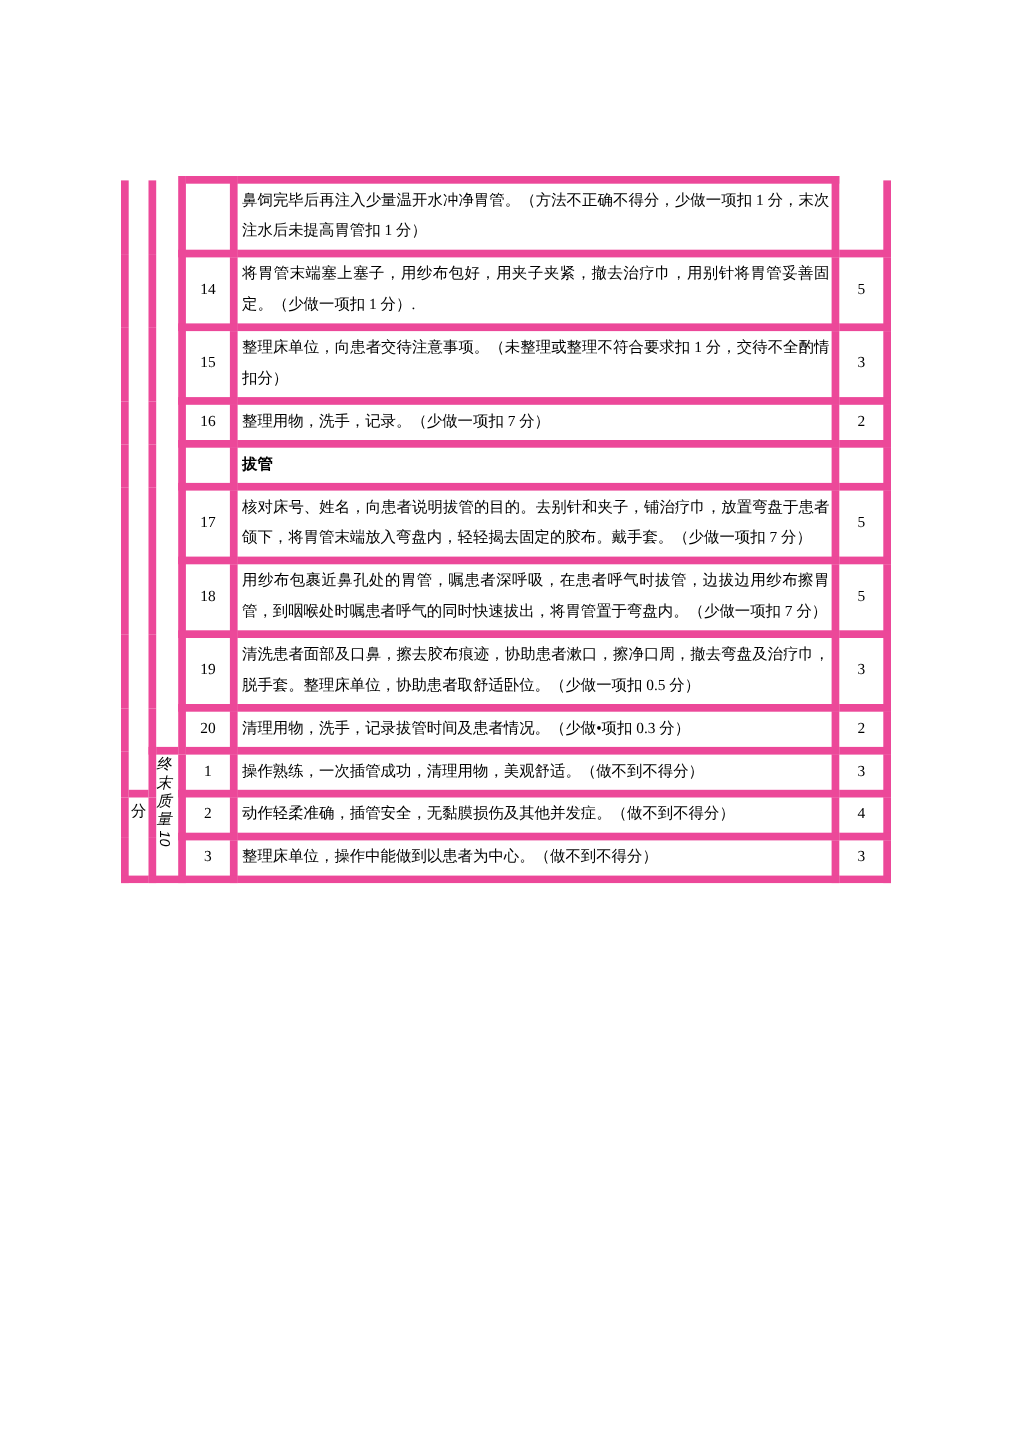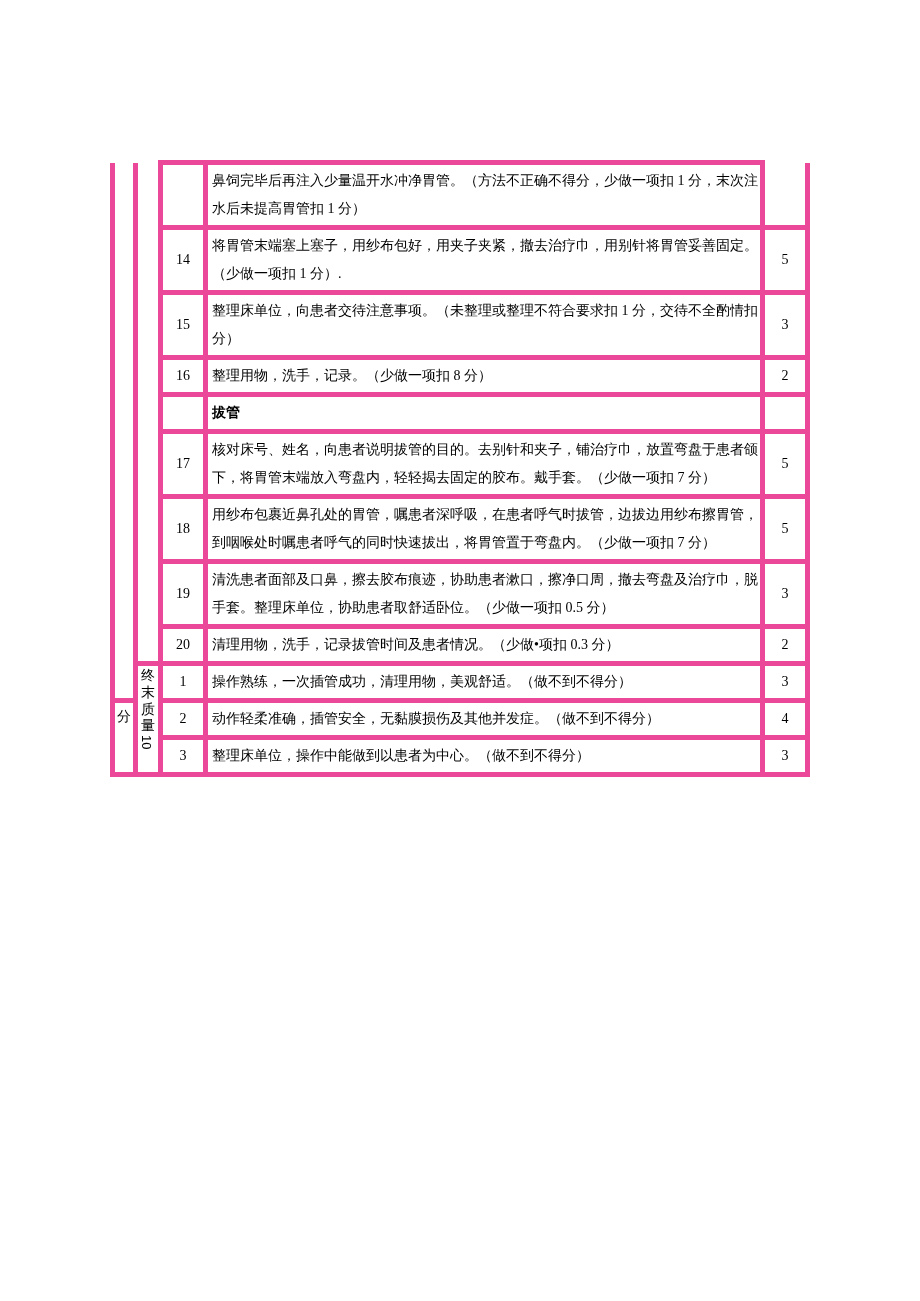--- a/index.html
+++ b/index.html
@@ -13,36 +13,36 @@
   }
   .page {
     padding: 160px 110px 0 110px;
   }
   table {
     border-collapse: collapse;
     width: 100%;
     table-layout: fixed;
   }
   td {
-    border: 5px solid #ec4899;
+    border: 7px solid #ec4899;
     vertical-align: middle;
     line-height: 2.0;
     padding: 2px 2px;
   }
   .col-cat {
     width: 18px;
     text-align: center;
     font-size: 14px;
     padding: 0;
   }
   .col-sub {
     width: 20px;
-    text-align: center;
     font-size: 14px;
     padding: 0;
+    font-style: italic;
   }
   .col-num {
     width: 36px;
     text-align: center;
     margin-left: 24px;
   }
   .col-desc {
     font-size: 14px;
     text-align: justify;
     padding-left: 4px;
@@ -88,21 +88,21 @@
   </tr>
 
   <tr>
     <td class="col-num">15</td>
     <td class="col-desc">整理床单位，向患者交待注意事项。（未整理或整理不符合要求扣 1 分，交待不全酌情扣分）</td>
     <td class="col-score">3</td>
   </tr>
 
   <tr>
     <td class="col-num">16</td>
-    <td class="col-desc">整理用物，洗手，记录。（少做一项扣 8 分）</td>
+    <td class="col-desc">整理用物，洗手，记录。（少做一项扣 7 分）</td>
     <td class="col-score">2</td>
   </tr>
 
   <tr>
     <td class="col-num"></td>
     <td class="col-desc subheader">拔管</td>
     <td class="col-score"></td>
   </tr>
 
   <tr>

